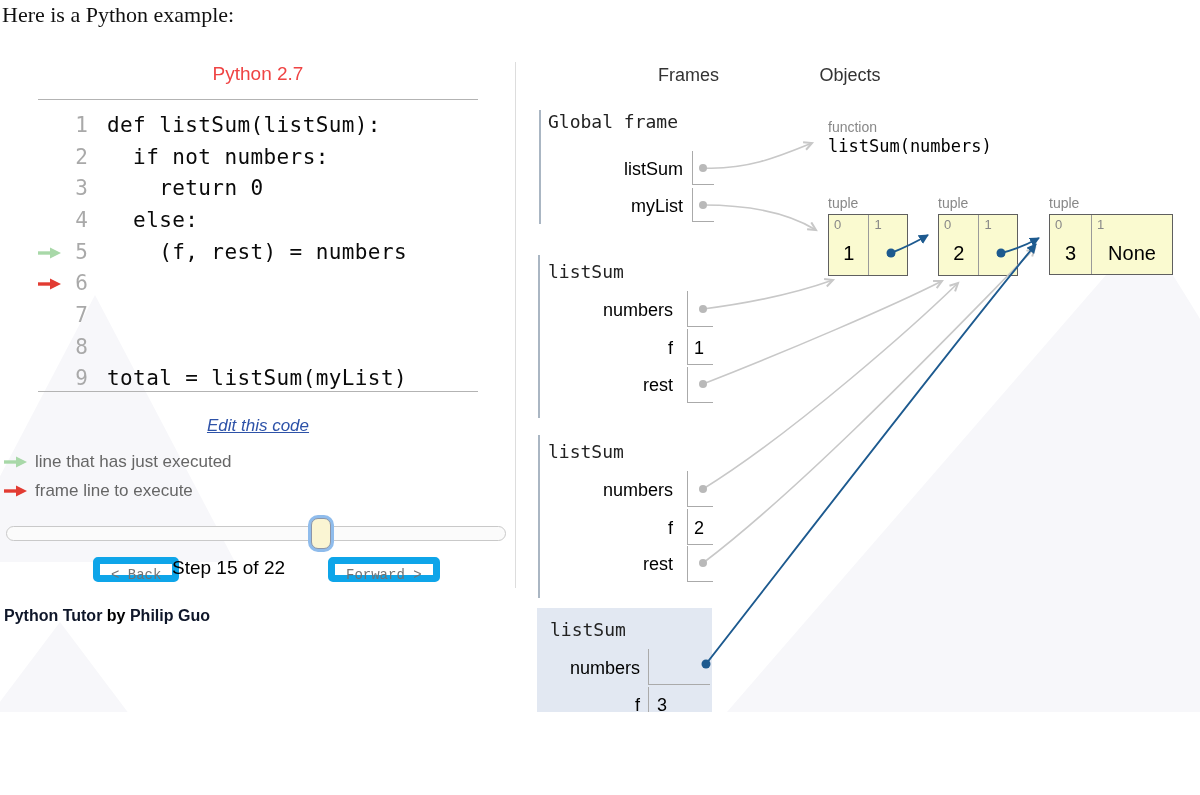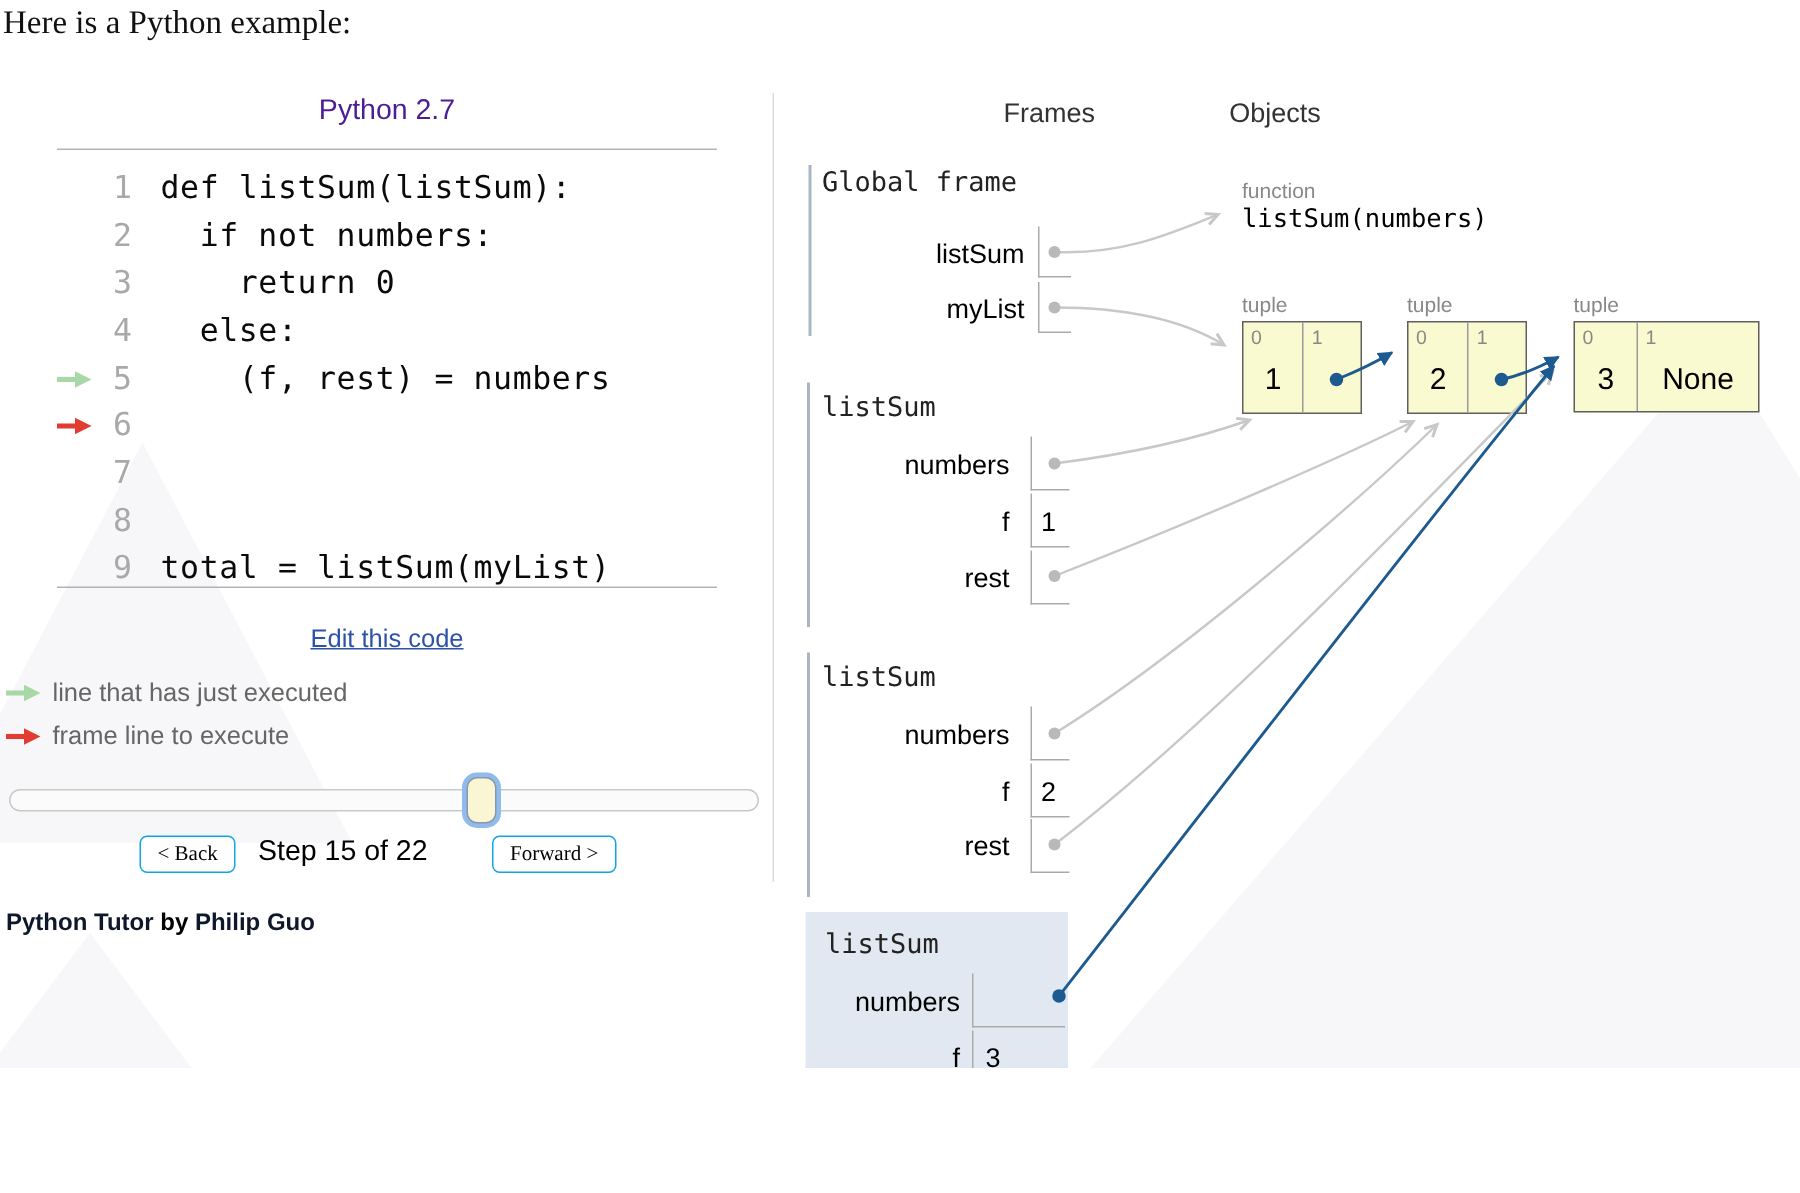--- a/index.html
+++ b/index.html
@@ -13,55 +13,55 @@
   svg.overlay { position: absolute; left: 0; top: 0; pointer-events: none; }
 
   
   .intro {
     left: 2px; top: 2px;
     font-family: "Liberation Serif", serif;
     font-size: 22px; color: #111;
   }
   .code-title {
     left: 38px; top: 63px; width: 440px; text-align: center;
-    font-size: 19px; color: #4c1d95;
+    font-size: 19px; color: #ef4444;
   }
   .hrule { height: 1px; background: #b3b3b3; }
   .code-line { left: 0; width: 490px; height: 32px; }
   .code-line .lineno {
     position: absolute; left: 0; top: 3px; width: 88px; text-align: right;
     font-family: "DejaVu Sans Mono", monospace; font-size: 21px; color: #a9a9a9;
   }
   .code-line .codetext {
     position: absolute; left: 107px; top: 3px; white-space: pre;
     font-family: "DejaVu Sans Mono", monospace; font-size: 21px;
     letter-spacing: 0.4px; color: #0a0a0a;
   }
   .gutter-arrow { position: absolute; left: 36px; top: 9px; }
   .edit-link {
     left: 38px; top: 416px; width: 440px; text-align: center;
-    font-size: 17px; color: #2d52a8; text-decoration: underline; cursor: pointer;
+    font-size: 17px; color: #2d52a8; text-decoration: underline; cursor: pointer; font-style: italic;
   }
   .legend-row { left: 2px; height: 20px; display: flex; align-items: center; gap: 7px; }
   .legend-row .legend-text { font-size: 17px; color: #666; }
 
   .slider-track {
     left: 6px; top: 526px; width: 500px; height: 15px;
     background: #fbfbfb; border: 1px solid #c9c9c9; border-radius: 8px;
   }
   .slider-thumb {
     left: 311px; top: 518px; width: 20px; height: 31px;
     background: #faf5d3; border: 1px solid #8d96a8; border-radius: 7px;
     box-shadow: 0 0 0 3px #8fbcec; cursor: pointer;
   }
   .nav-btn {
     position: absolute; height: 25px; padding: 0 11px; background: #fff;
-    border: 1px solid #0ea5e9; border-radius: 5px;
-    font-size: 14px; color: #000000; line-height: 23px; cursor: pointer;
-    font-family: Liberation Serif, serif;
+    border: 7px solid #0ea5e9; border-radius: 5px;
+    font-size: 14px; color: #737373; line-height: 23px; cursor: pointer;
+    font-family: Liberation Mono, monospace;
   }
   .step-label { left: 172px; top: 557px; width: 146px; font-size: 19px; color: #000; }
   .credit { left: 4px; top: 607px; font-size: 16px; font-weight: 600; color: #000; }
   .credit a { color: #0f172a; cursor: pointer; }
 
   
   .v-divider { left: 515px; top: 62px; width: 1px; height: 526px; background: #ddd; }
   .col-header { top: 65px; font-size: 18px; color: #333; }
   .frame-border { width: 2px; background: #aab6c3; }
   .frame-label { font-family: "DejaVu Sans Mono", monospace; font-size: 18px; color: #222; }
@@ -164,21 +164,21 @@
   <div class="abs step-label">Step 15 of 22</div>
   <button class="nav-btn" style="left:328px;top:557px">Forward &gt;</button>
 
   <div class="abs credit">
     <a>Python Tutor</a>
     <span>by</span>
     <a>Philip Guo</a>
   </div>
 
   <div class="abs v-divider"></div>
-  <div class="abs col-header" style="left:640px;width:90px;text-align:right">Frames</div>
+  <div class="abs col-header" style="left:658px;width:90px;text-align:left">Frames</div>
   <div class="abs col-header" style="left:805px;width:90px;text-align:center">Objects</div>
 
   <div class="abs frame-border" style="left:539px;top:110px;height:114px"></div>
   <div class="abs frame-label" style="left:548px;top:111px">Global frame</div>
   <span class="var-name" style="right:517px;top:159px">listSum</span>
   <div class="val-box" style="left:692px;top:151px;width:22px;height:34px"></div>
   <span class="var-name" style="right:517px;top:196px">myList</span>
   <div class="val-box" style="left:692px;top:188px;width:22px;height:34px"></div>
 
   <div class="abs frame-border" style="left:538px;top:255px;height:163px"></div>

